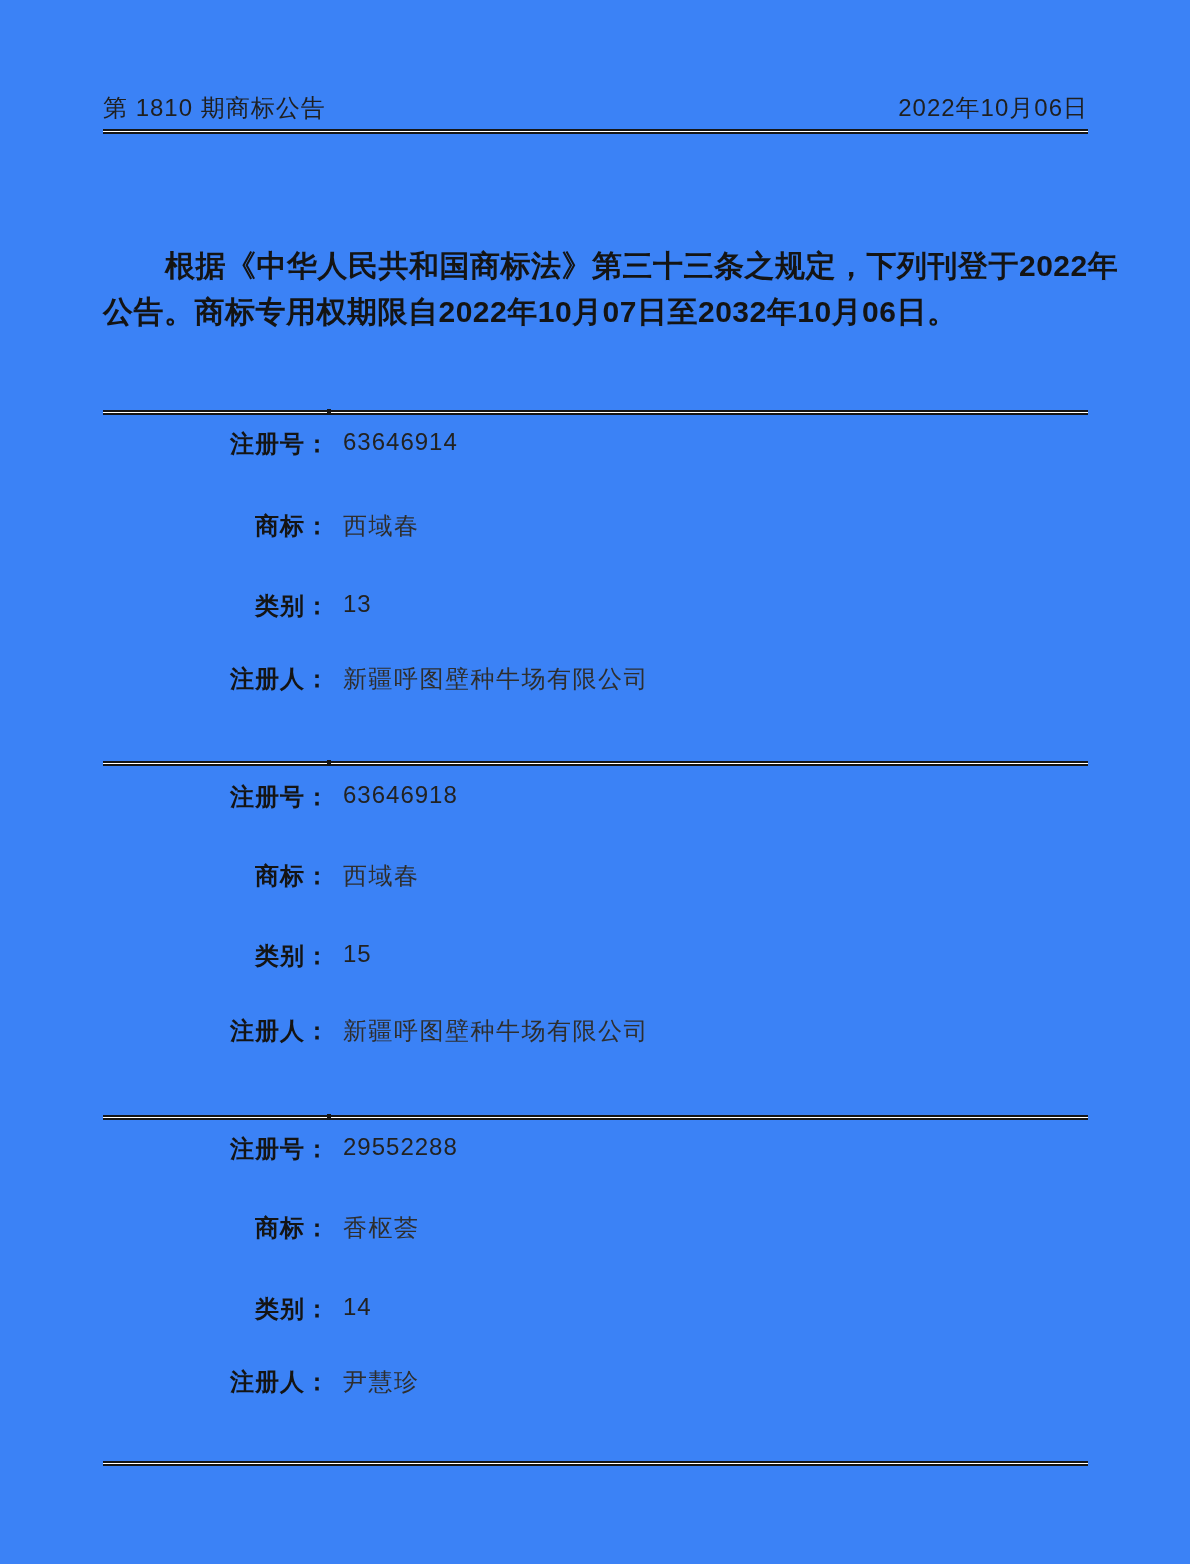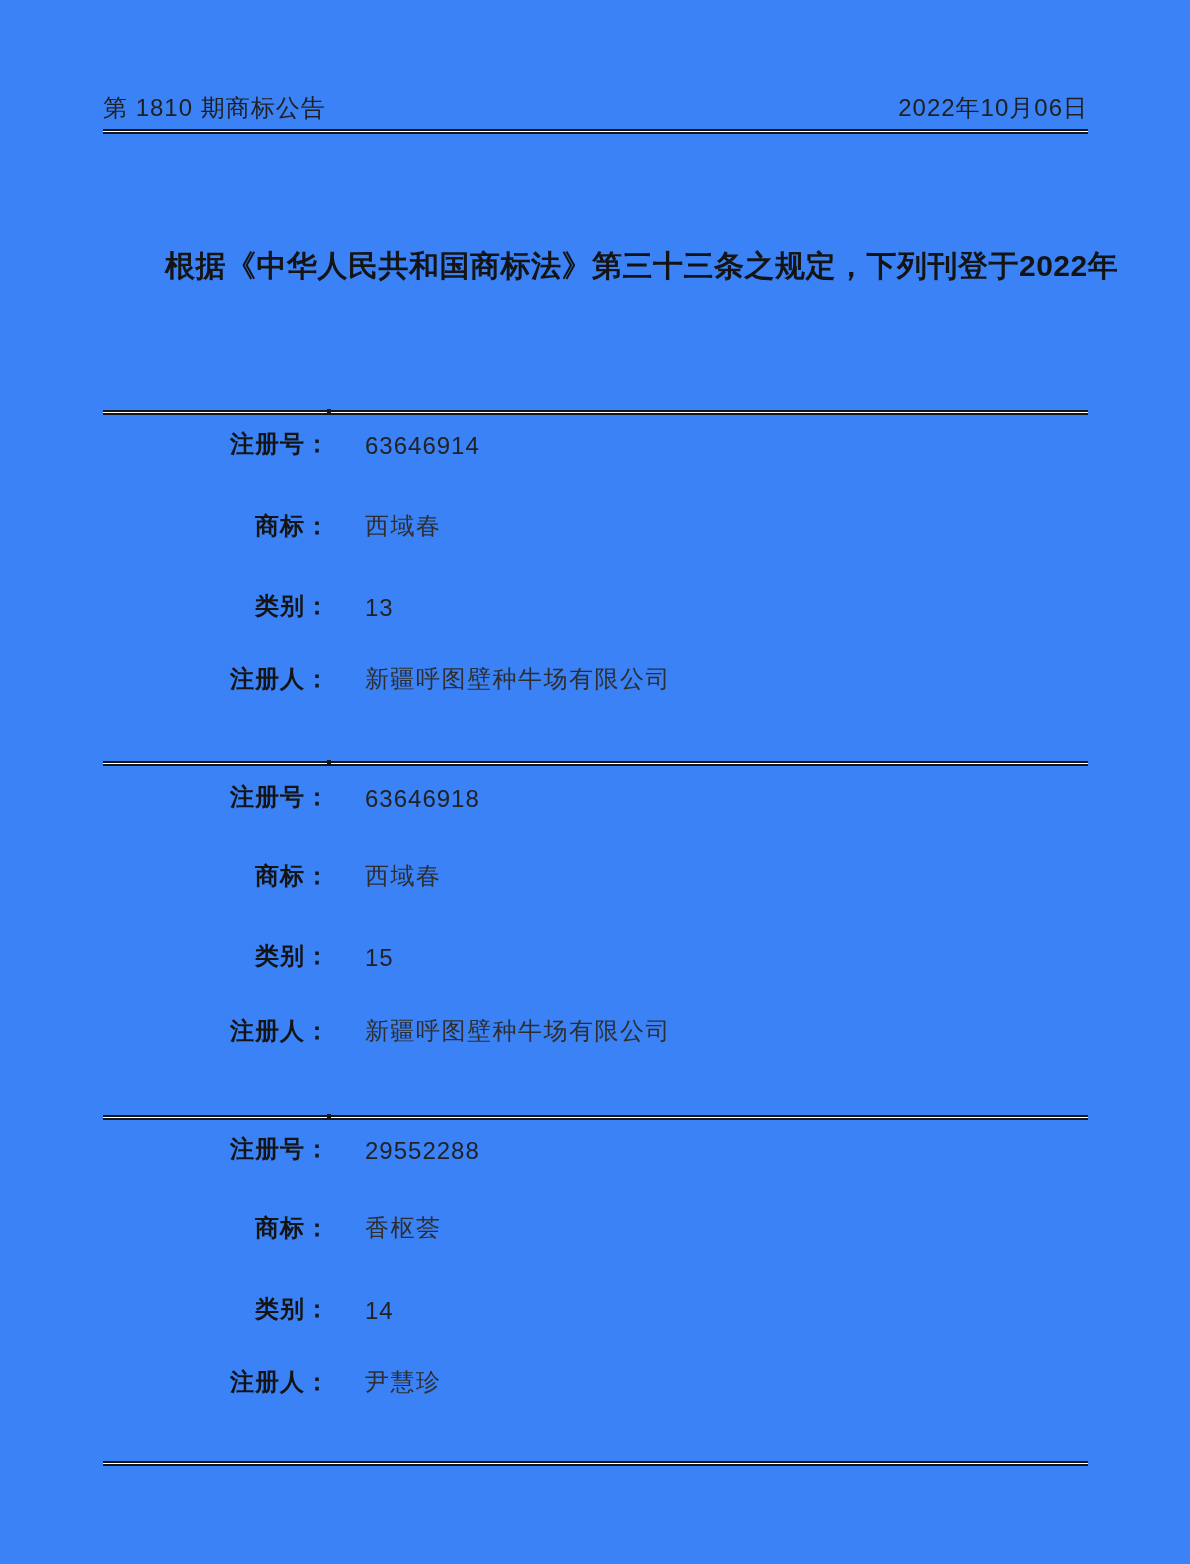--- a/index.html
+++ b/index.html
@@ -51,31 +51,31 @@
   .intro {
     position:absolute; left:103px; top:243px; width:992px;
     font-size:30px; font-weight:bold; line-height:46px;
     letter-spacing:0.5px; color:#141414;
   }
   .intro .line { white-space:nowrap; }
   .intro .line.first { padding-left:62px; }
   
   .row {
     position:absolute; left:103px; width:985px;
-    display:flex; align-items:flex-end;
+    display:flex; align-items:flex-start;
     font-size:24px;
   }
   .row .lbl {
     width:227px; text-align:right;
     font-weight:bold; color:#141414;
     letter-spacing:1px;
     flex:0 0 227px;
   }
   .row .val {
-    margin-left:35px;
+    margin-left:13px;
     font-weight:normal; color:#2e2e2e;
     letter-spacing:1.5px;
   }
   .row .val.num { letter-spacing:1px; color:#222; }
   
   .r1-regno { top:428px; } .r1-mark { top:510px; } .r1-cat { top:590px; } .r1-owner { top:663px; }
   .r2-regno { top:781px; } .r2-mark { top:860px; } .r2-cat { top:940px; } .r2-owner { top:1015px; }
   .r3-regno { top:1133px; } .r3-mark { top:1212px; } .r3-cat { top:1293px; } .r3-owner { top:1366px; }
 </style>
 </head>
@@ -83,20 +83,21 @@
 
 <div class="page">
 
   <div class="hdr-issue">第 1810 期商标公告</div>
   <div class="hdr-date">2022年10月06日</div>
   <div class="rule rule-header"></div>
 
 
   <div class="intro">
     <div class="line first">根据《中华人民共和国商标法》第三十三条之规定，下列刊登于2022年</div>
+    <div class="line">公告。商标专用权期限自2022年10月07日至2032年10月06日。</div>
   </div>
 
   <div class="rule sep sep1">
     <span class="joint-tick"></span>
     <span class="joint-seg"></span>
   </div>
 
   <div>
     <div class="row r1-regno">
       <span class="lbl">注册号：</span>

